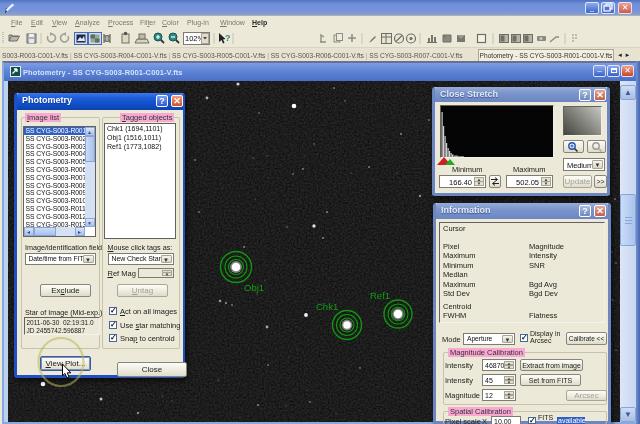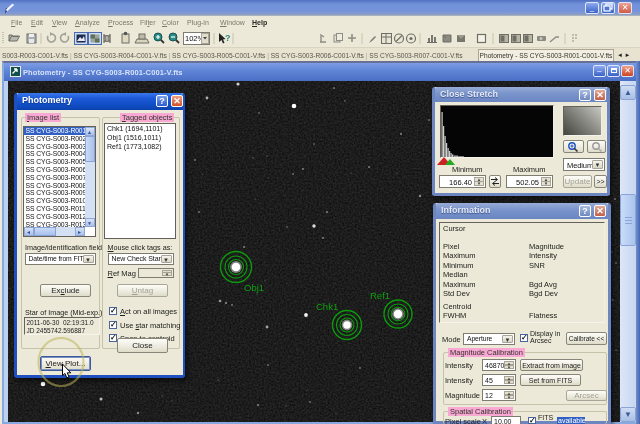--- a/index.html
+++ b/index.html
@@ -410,21 +410,21 @@
         <span class="dnarr">▼</span>
       </div>
     <div class="btn dis" style="left:100px;top:191px;width:51px;height:13px;line-height:12px"><u>U</u>ntag</div>
     <div class="cb" style="left:92px;top:214px"></div>
       <div class="cblbl" style="left:103px;top:214px"><u>A</u>ct on all images</div>
     <div class="cb" style="left:92px;top:227.5px"></div>
       <div class="cblbl" style="left:103px;top:227.5px">Use <u>s</u>tar matching</div>
     <div class="cb" style="left:92px;top:241px"></div>
       <div class="cblbl" style="left:103px;top:241px">Sna<u>p</u> to centroid</div>
     <div class="btn def" style="left:23px;top:263px;width:51px;height:15px;line-height:14px"><u>V</u>iew Plot...</div>
-    <div class="btn" style="left:100px;top:245px;width:51px;height:15px;line-height:14px">Close</div>
+    <div class="btn" style="left:100px;top:269px;width:70px;height:15px;line-height:14px">Close</div>
   </div>
 
   <svg class="abs" style="left:37px;top:337px" width="50" height="52">
     <ellipse cx="24" cy="25" rx="22.5" ry="24" fill="none" stroke="#bcb458" stroke-width="2.2" opacity="0.55"></ellipse>
   </svg>
   <svg class="abs" style="left:61px;top:363px" width="13" height="16">
     <path d="M1.5 1 L1.5 12.5 L4 10.5 L5.8 14.8 L8 14 L6.3 9.8 L9.8 9.8 Z" fill="#fff" stroke="#000" stroke-width="1"></path>
   </svg>
 
   <div class="abs" id="dstretch" style="left:432px;top:87px;width:178px;height:109px;background:#ece9d8;border:3px solid #6d86c0;border-top:none;border-radius:3px;box-shadow:2px 3px 5px rgba(0,0,0,0.5)">

